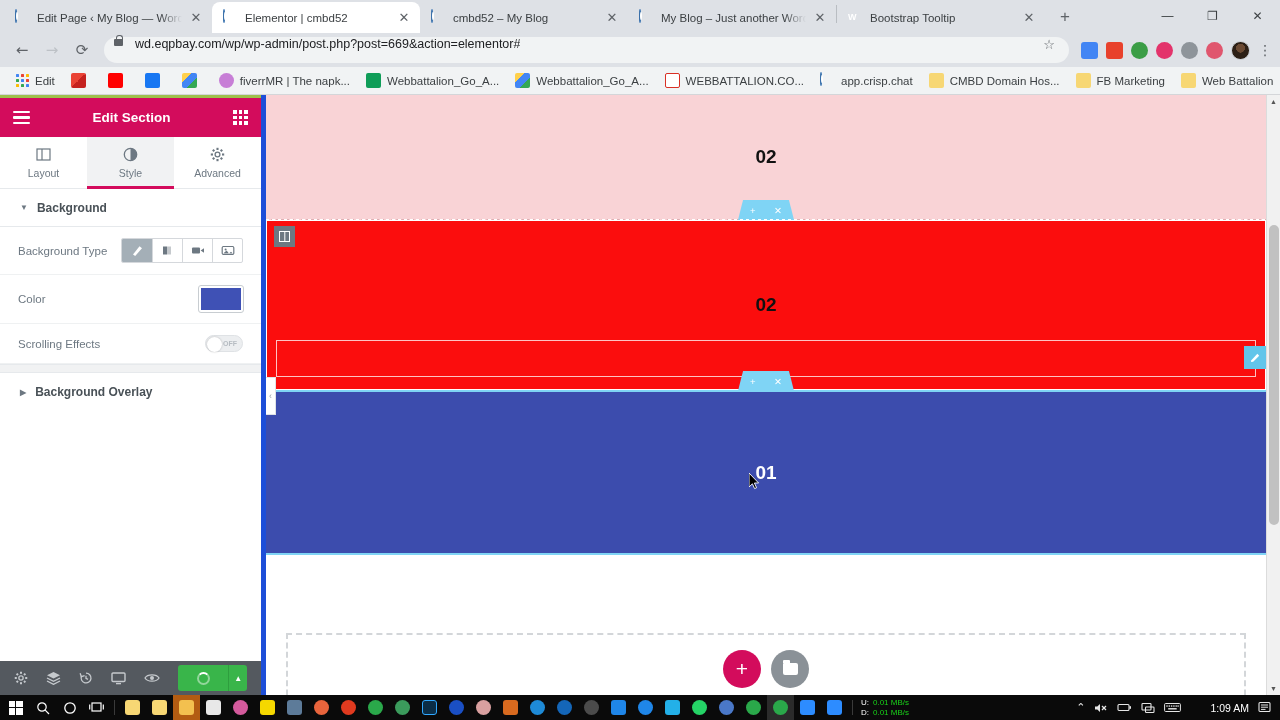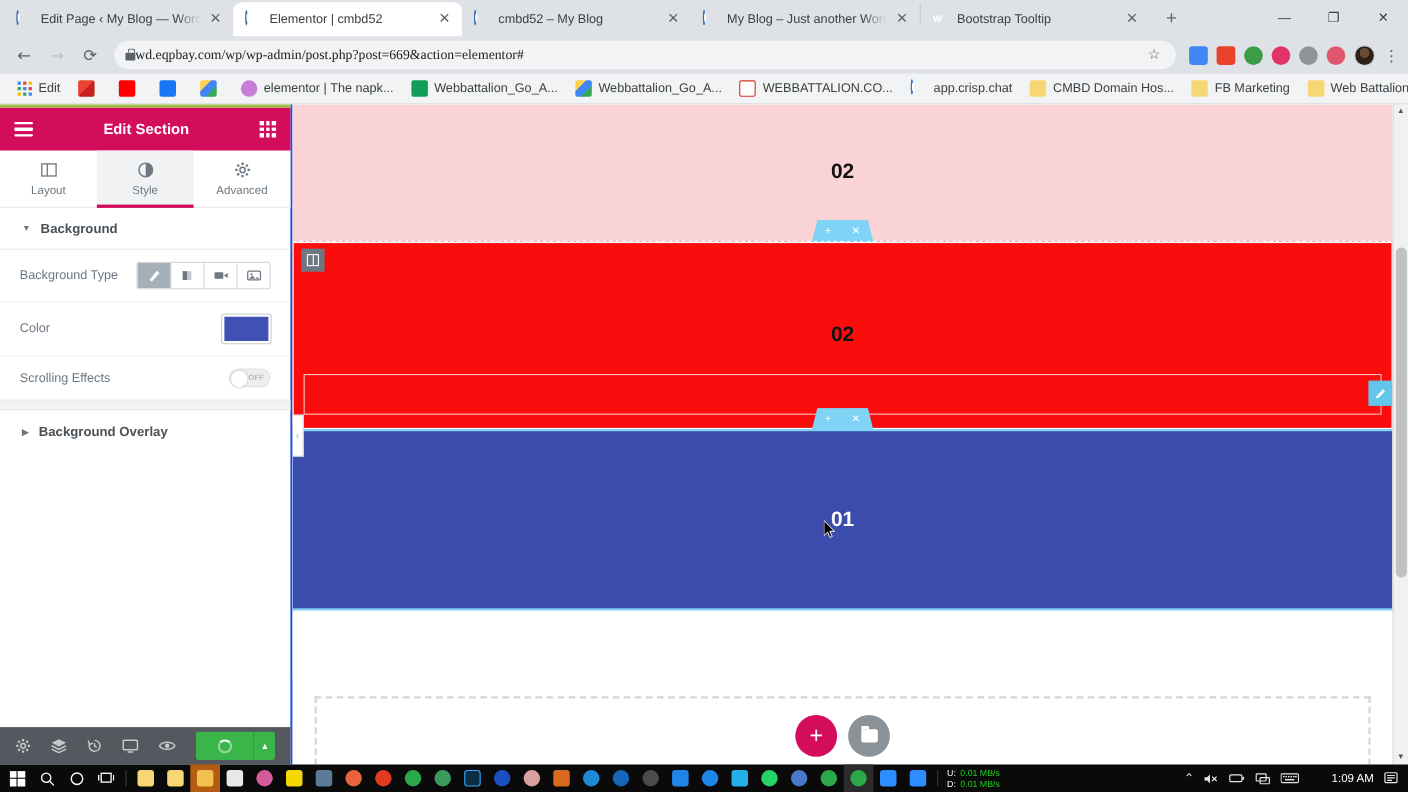--- a/index.html
+++ b/index.html
@@ -39,21 +39,21 @@
     border:1.3px solid #fff; }
   .bs-ico { width:15px; height:15px; background:#7ec24a; border-radius:2px; position:relative;}
   .bs-ico::after { content:"W"; position:absolute; inset:0; color:#fff; font-size:9px;
     text-align:center; line-height:15px; font-weight:bold;}
 
   .toolbar { height:34px; display:flex; align-items:center; padding:0 8px; gap:2px; background:#dee1e6; }
   .navbtn { width:28px; height:28px; display:flex; align-items:center; justify-content:center;
     color:#5f6368; font-size:15px; font-family:"DejaVu Sans",sans-serif; }
   .navbtn.dim { color:#bdc1c6; }
   .omnibox { flex:1; height:26px; background:#f1f3f4; border-radius:13px;
-    display:flex; align-items:center; padding:0 10px; gap:0; margin:0 6px;font-family:Liberation Serif, serif; }
+    display:flex; padding:0 10px; gap:12px; margin:0 6px; }
   .omnibox .url { font-size:12.5px; color:#202124; white-space:nowrap; overflow:hidden; }
   .lock { width:9px; height:7px; background:#5f6368; border-radius:1px; position:relative; flex:none; margin-top:2px;}
   .lock::before { content:""; position:absolute; left:2px; top:-4px; width:5px; height:5px;
     border:1.4px solid #5f6368; border-bottom:none; border-radius:3px 3px 0 0; }
   .star { color:#5f6368; font-size:13px; margin-right:4px;}
   .ext-icons { display:flex; align-items:center; gap:8px; padding-left:4px; }
   .ext { width:17px; height:17px; border-radius:3px; flex:none; }
   .avatar { width:19px; height:19px; border-radius:50%;
     background:radial-gradient(circle at 50% 36%, #6b4a33 0 32%, #2d2016 33% 100%);
     border:1px solid #c8ccd0; }
@@ -68,21 +68,21 @@
     grid-template-rows:repeat(3,1fr); gap:1.4px; flex:none; }
   .apps-grid i { background:#5f6368; border-radius:0.5px; }
   .apps-grid i:nth-child(1){background:#4285f4}.apps-grid i:nth-child(2){background:#ea4335}
   .apps-grid i:nth-child(3){background:#fbbc05}.apps-grid i:nth-child(4){background:#34a853}
   .apps-grid i:nth-child(5){background:#4285f4}.apps-grid i:nth-child(6){background:#ea4335}
   .apps-grid i:nth-child(7){background:#fbbc05}.apps-grid i:nth-child(8){background:#34a853}
   .apps-grid i:nth-child(9){background:#4285f4}
 
   
   .panel { position:absolute; left:0; top:95px; width:266px; height:600px;
-    background:#fff; border-right:2px solid #1d4ed8; display:flex; flex-direction:column; }
+    background:#fff; border-right:5px solid #1d4ed8; display:flex; flex-direction:column; }
   .panel-topline { height:3px; background:#9ec04b; width:100%; }
   .panel-header { height:39px; background:#d30c5c; display:flex; align-items:center;
     padding:0 13px; color:#fff; }
   .panel-header .ptitle { flex:1; text-align:center; font-size:13.5px; font-weight:bold; }
   .hamburger { width:17px; display:flex; flex-direction:column; gap:3px; }
   .hamburger span { height:2.3px; background:#fff; border-radius:1px; }
   .grid-ico { width:15px; height:15px; display:grid; grid-template-columns:repeat(3,1fr);
     grid-template-rows:repeat(3,1fr); gap:1.6px; }
   .grid-ico i { background:#fff; }
 
@@ -310,21 +310,21 @@
       <div class="bmk">
         <span class="bi" style="background:#1877f2"></span>
         <span></span>
       </div>
       <div class="bmk">
         <span class="bi" style="background:linear-gradient(135deg,#ffd04b 0 33%,#4285f4 33% 66%,#34a853 66% 100%)"></span>
         <span></span>
       </div>
       <div class="bmk">
         <span class="bi" style="background:#c77ed6;border-radius:50%"></span>
-        <span>elementor | The napk...</span>
+        <span>fiverrMR | The napk...</span>
       </div>
       <div class="bmk">
         <span class="bi" style="background:#0f9d58"></span>
         <span>Webbattalion_Go_A...</span>
       </div>
       <div class="bmk">
         <span class="bi" style="background:linear-gradient(135deg,#ffd04b 0 33%,#4285f4 33% 66%,#34a853 66% 100%)"></span>
         <span>Webbattalion_Go_A...</span>
       </div>
       <div class="bmk">

